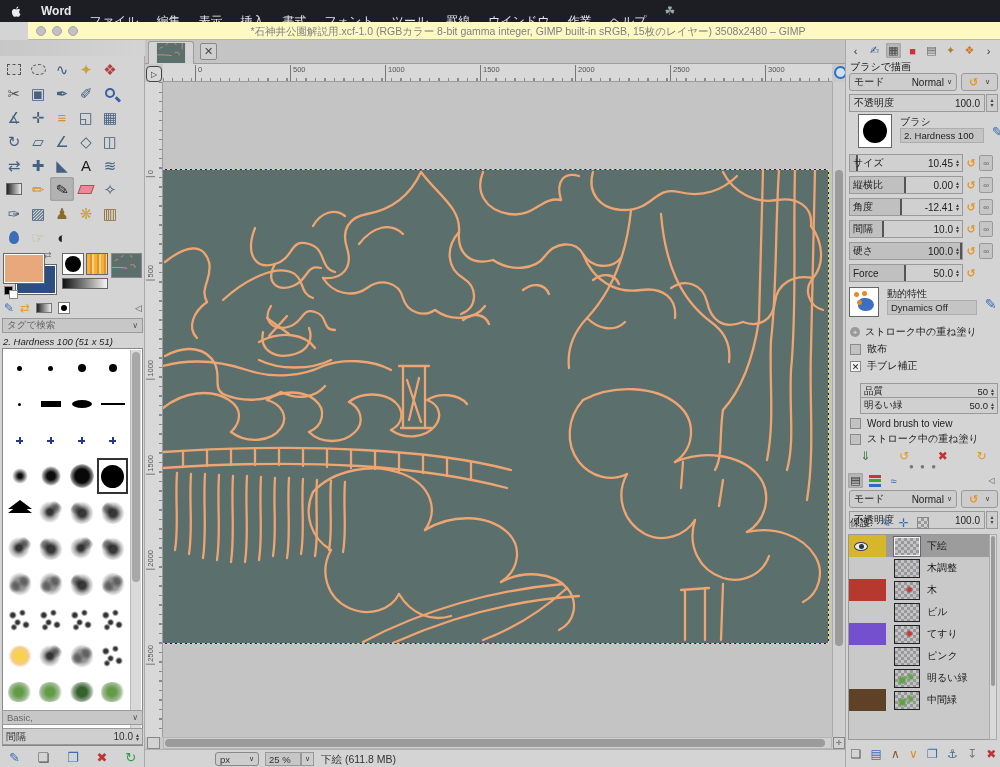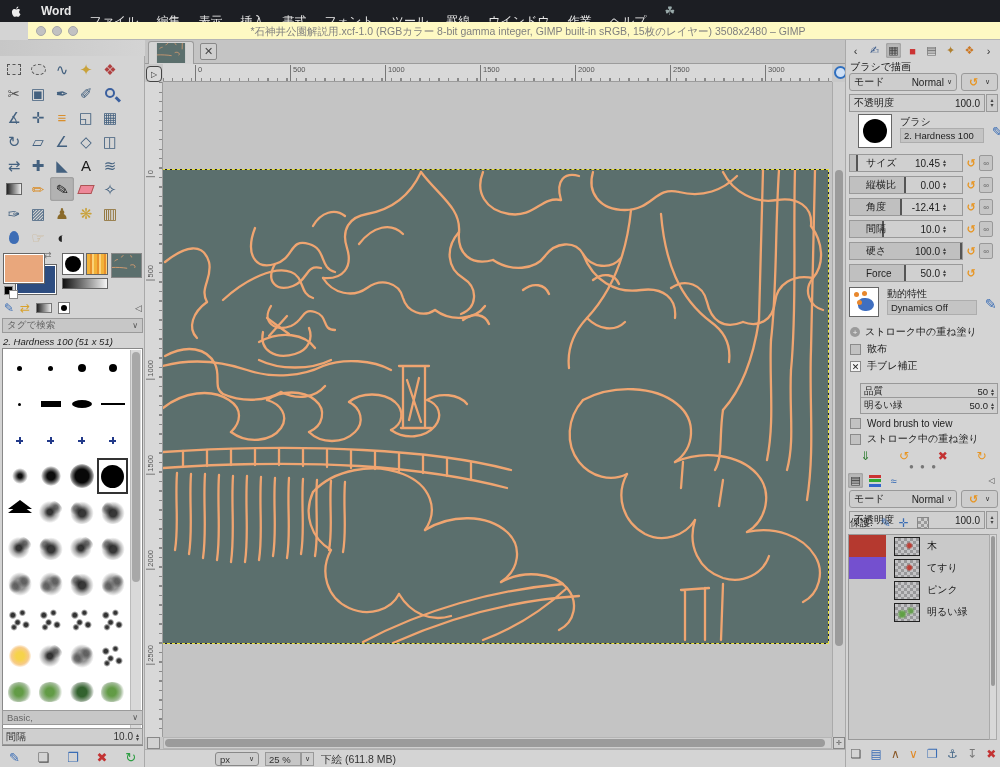--- a/index.html
+++ b/index.html
@@ -225,21 +225,21 @@
   #brush-thumb i { width:24px; height:24px; border-radius:50%; background:#000; }
   #brush-row .lbl { position:absolute; left:42px; top:1px; }
   #brush-row .chip { position:absolute; left:42px; top:14px; width:84px; height:15px; background:#c4c4c4;
     border:1px solid #adadad; font-size:9.5px; display:flex; align-items:center; padding:0 3px; }
   .pencil-icon { color:#3a6db5; font-size:14px; }
   #brush-row .pencil-icon { position:absolute; left:134px; top:10px; }
 
   #slider-rows { position:absolute; left:3px; top:113px; width:149px; }
   .slider-row { position:relative; height:20px; margin-bottom:2px; display:flex; align-items:center; }
   .slider-box { position:relative; width:114px; height:18px; border:1px solid #999; background:#d0d0d0;
-    display:flex; align-items:center; padding:0 16px; overflow:hidden; }
+    display:flex; align-items:center; padding:0 3px; overflow:hidden; }
   .slider-box .fill { position:absolute; left:0; top:0; bottom:0; background:#c0c0c0; border-right:2px solid #555; }
   .slider-box .lbl,.slider-box .val,.slider-box .spin { position:relative; }
   .slider-box .val { margin-left:auto; }
   .slider-reset { width:16px; text-align:center; color:#e8941f; font-size:11px; font-weight:bold; }
   .link-box { width:14px; height:16px; border:1px solid #999; background:#c6c6c6; font-size:8px; color:#666;
     display:flex; align-items:center; justify-content:center; border-radius:2px; }
 
   #dyn-row { position:absolute; left:3px; top:247px; width:149px; height:34px; }
   #dyn-thumb { position:absolute; left:0; top:0; width:30px; height:30px; background:#fff; border:1px solid #666; }
   #dyn-thumb::before { content:""; position:absolute; left:8px; top:10px; width:16px; height:13px;
@@ -992,43 +992,69 @@
   </div>
 
   <div id="protect-row">
     <span>保護:</span>
     <span class="icon-btn" style="color:#3a6db5;font-size:12px">✎</span>
     <span class="icon-btn" style="color:#3a6db5;font-size:12px">✛</span>
     <span class="checker-chip"></span>
   </div>
 
   <div id="layer-list">
+      <div class="layer-row sel">
+        <span class="eye-cell" style="background: rgb(216, 182, 44);">
+          <span class="eye"></span>
+        </span>
+        <span class="tag-cell" style="background: rgb(216, 182, 44);"></span>
+        <span class="layer-thumb"></span>
+        <span class="layer-name">下絵</span>
+      </div>
+      <div class="layer-row">
+        <span class="eye-cell"></span>
+        <span class="tag-cell"></span>
+        <span class="layer-thumb"></span>
+        <span class="layer-name">木調整</span>
+      </div>
       <div class="layer-row">
         <span class="eye-cell" style="background: rgb(181, 57, 47);"></span>
         <span class="tag-cell" style="background: rgb(181, 57, 47);"></span>
         <span class="layer-thumb tint-red"></span>
         <span class="layer-name">木</span>
       </div>
       <div class="layer-row">
+        <span class="eye-cell"></span>
+        <span class="tag-cell"></span>
+        <span class="layer-thumb"></span>
+        <span class="layer-name">ビル</span>
+      </div>
+      <div class="layer-row">
         <span class="eye-cell" style="background: rgb(116, 80, 207);"></span>
         <span class="tag-cell" style="background: rgb(116, 80, 207);"></span>
         <span class="layer-thumb tint-red"></span>
         <span class="layer-name">てすり</span>
       </div>
       <div class="layer-row">
         <span class="eye-cell"></span>
         <span class="tag-cell"></span>
         <span class="layer-thumb"></span>
         <span class="layer-name">ピンク</span>
       </div>
       <div class="layer-row">
         <span class="eye-cell"></span>
         <span class="tag-cell"></span>
         <span class="layer-thumb tint-green"></span>
         <span class="layer-name">明るい緑</span>
+      </div>
+      <div class="layer-row">
+        <span class="eye-cell" style="background: rgb(94, 65, 38);"></span>
+        <span class="tag-cell" style="background: rgb(94, 65, 38);"></span>
+        <span class="layer-thumb tint-green"></span>
+        <span class="layer-name">中間緑</span>
       </div>
     </div>
   <div id="layer-scroll">
       <i></i>
     </div>
 
   <div id="layers-bar">
       <span class="icon-btn" style="color: rgb(85, 85, 85);">❏</span>
       <span class="icon-btn" style="color: rgb(58, 109, 181);">▤</span>
       <span class="icon-btn" style="color: rgb(138, 90, 42);">∧</span>

